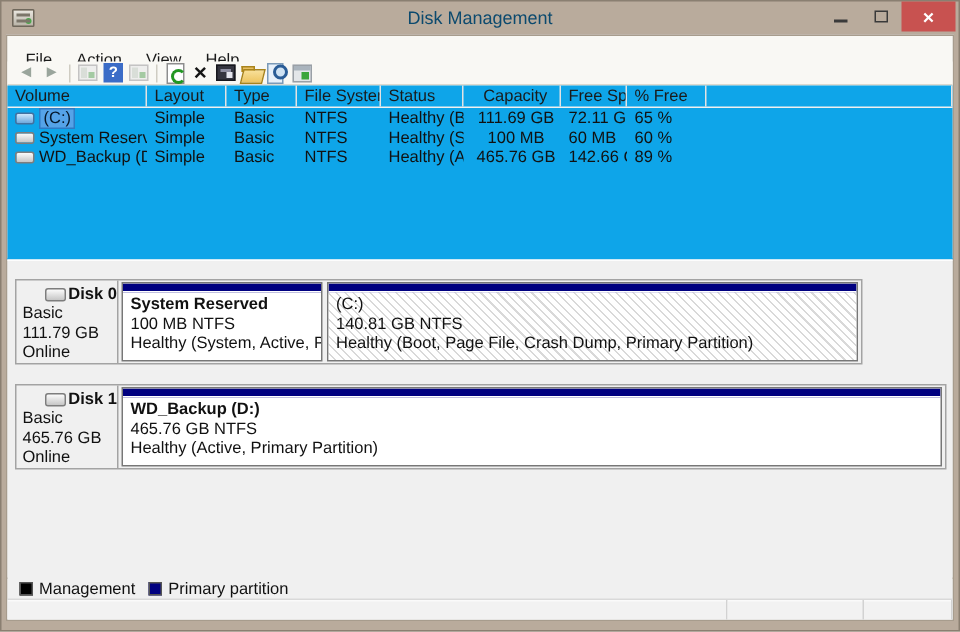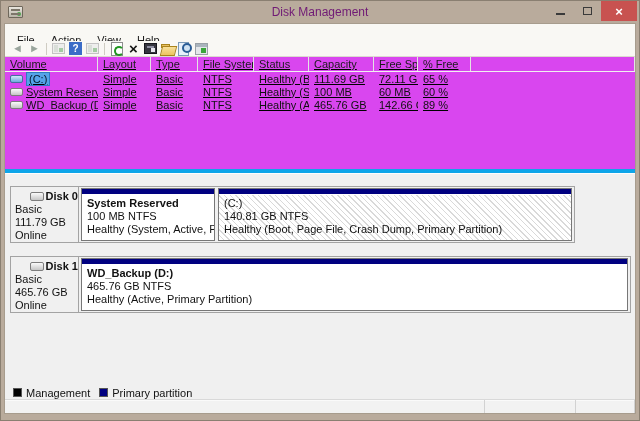--- a/index.html
+++ b/index.html
@@ -10,21 +10,21 @@
 
   
   .titlebar { position:absolute; top:0; left:0; right:0; height:22px; }
   .win-icon { position:absolute; left:7px; top:5px; width:15px; height:12px;
     background:linear-gradient(#e9e6df,#b9b4a8); border:1px solid #6e675b; border-radius:1px; }
   .win-icon::after { content:""; position:absolute; left:2px; top:2px; width:9px; height:2px;
     background:#7c766a; box-shadow:0 4px 0 #7c766a; }
   .win-icon::before { content:""; position:absolute; right:1px; bottom:1px; width:4px; height:4px;
     background:#4ca64c; border-radius:50%; }
   .title { position:absolute; left:0; right:0; top:0; height:22px; line-height:22px;
-    text-align:center; font-size:12px; color:#701a75; }
+    text-align:center; font-size:12px; color:#0c4a6e; }
   .controls { position:absolute; right:2px; top:0; height:20px; display:flex; }
   .ctl { width:27px; height:20px; display:flex; align-items:center; justify-content:center;
     color:#333; font-size:13px; }
   .ctl-max .box { width:9px; height:8px; border:1px solid #3a3a3a; }
   .ctl-min .bar { width:9px; height:2px; background:#3a3a3a; margin-top:6px; }
   .ctl-close { width:36px; background:#c85250; color:#fff; font-size:13px; font-weight:bold; }
 
   
   .client { position:absolute; left:3px; right:3px; top:22px; bottom:6px;
     background:#f0f0f0; border:1px solid #a79c8d; }
@@ -61,29 +61,29 @@
   .ico-view { position:relative; width:14px; height:13px; }
   .ico-view::before { content:""; position:absolute; left:0; top:0; width:9px; height:12px;
     background:#e7f0fa; border:1px solid #7b9ab8; }
   .ico-view::after { content:""; position:absolute; right:0; bottom:2px; width:6px; height:6px;
     border:2px solid #2a5c96; border-radius:50%; background:#cfe2f3; }
   .ico-snap { position:relative; width:13px; height:12px; background:#e3e6e9; border:1px solid #9aa0a6; }
   .ico-snap::before { content:""; position:absolute; left:0; top:0; right:0; height:3px; background:#aab4bd; }
   .ico-snap::after { content:""; position:absolute; right:1px; bottom:1px; width:5px; height:5px; background:#3aa53a; }
 
   
-  .listview { position:absolute; top:33px; left:0; right:0; height:116px; background:#d946ef;
-    border-bottom:4px solid #0ea5e9;text-decoration:underline; }
+  .listview { position:absolute; top:33px; left:0; right:0; height:116px; background:#0ea5e9;
+    border-bottom:1px solid #0ea5e9; }
   .lv-head { display:flex; height:15px; border-bottom:1px solid #f0f0f0; }
   .lv-h { font-size:11px; color:#1a1a1a; padding:1px 0 0 5px; border-right:1px solid #e3e3e3;
     white-space:nowrap; overflow:hidden; }
   .lv-row { display:flex; height:13px; align-items:center; font-size:11px; color:#111; }
   .lv-c { padding-left:5px; white-space:nowrap; overflow:hidden; }
   .c0{width:93px;} .c1{width:53px;} .c2{width:47px;} .c3{width:56px;}
-  .c4{width:55px;} .c5{width:65px;} .c6{width:44px;} .c7{width:53px;} .cfill{flex:1;}
+  .c4{width:55px;} .c5{width:65px;text-align:center;} .c6{width:44px;} .c7{width:53px;} .cfill{flex:1;}
   .vol-cell { display:flex; align-items:center; gap:3px; }
   .drive-ico { width:13px; height:8px; flex:0 0 13px; border:1px solid #7d7d7d; border-radius:2px;
     background:linear-gradient(#fbfbfb,#c6c6c6); }
   .drive-ico.sel { background:linear-gradient(#cfe6fb,#6ea9dd); border-color:#44719f; }
   .sel-label { background:#55a3e8; border:1px solid #2f7ac4; padding:0 2px; color:#05182b; }
 
   
   .graph { position:absolute; top:149px; left:0; right:0; height:212px; background:#f0f0f0; border-top:1px solid #fdfdfd; }
   .disk-row { position:absolute; left:5px; height:57px; display:flex;
     border:1px solid #a3a3a3; background:#f0f0f0; }

